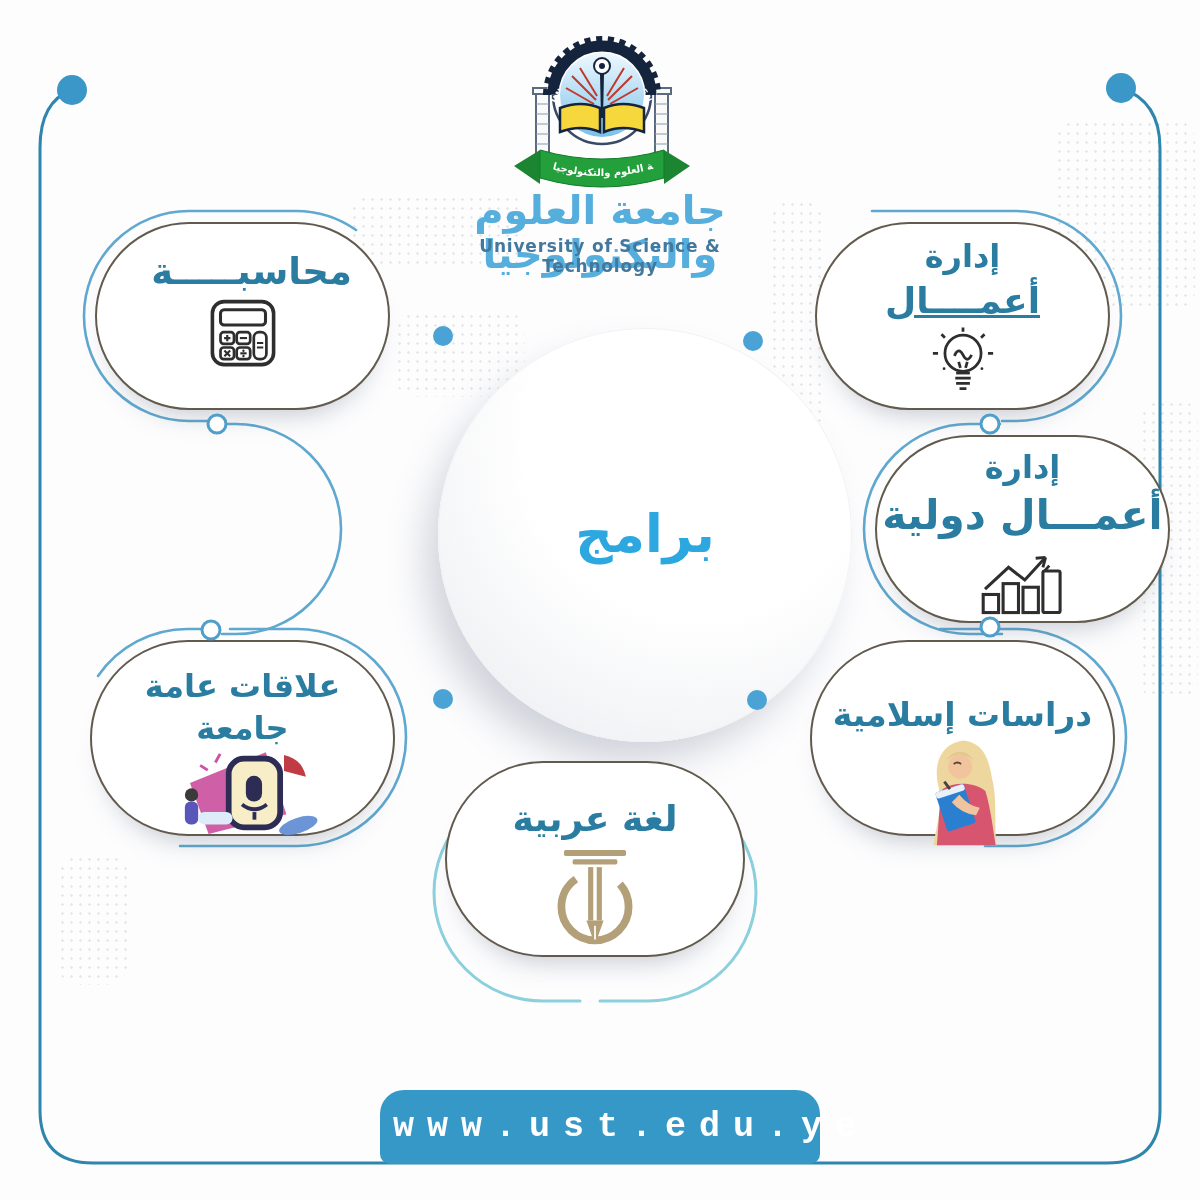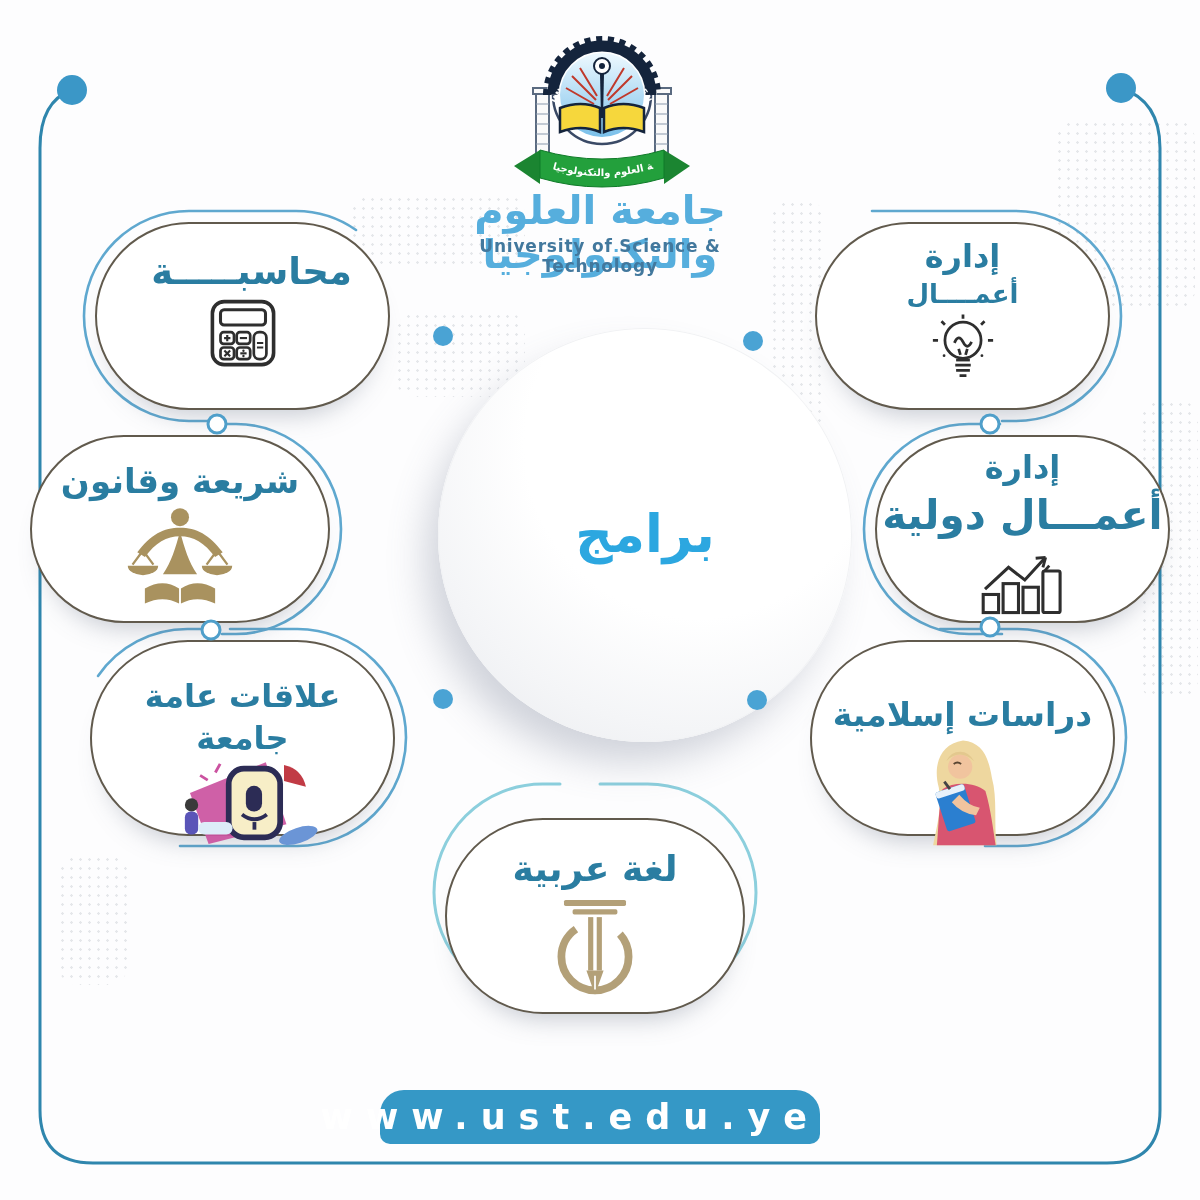--- a/index.html
+++ b/index.html
@@ -20,23 +20,23 @@
   .center-line2{font-size:57px;font-weight:800;color:#2ca7e0;direction:rtl;line-height:1.2;}
   .bubble{position:absolute;background:#fff;border:2px solid #615a4d;border-radius:999px;
     z-index:3;box-sizing:border-box;display:flex;flex-direction:column;align-items:center;
     box-shadow:0 20px 26px -16px rgba(90,100,120,.35);}
   .bubble-title{font-weight:800;color:#2a7da1;direction:rtl;text-align:center;line-height:1.3;}
   .logo-wrap{position:absolute;left:430px;top:0;width:340px;height:262px;z-index:4;text-align:center;}
   .logo-arabic{position:absolute;left:0;top:188px;width:340px;text-align:center;
     font-size:40px;font-weight:800;color:#56aedd;direction:rtl;line-height:1.1;}
   .logo-english{position:absolute;left:0;top:236px;width:340px;text-align:center;
     font-size:17px;font-weight:600;color:#42789d;letter-spacing:.8px;}
-  .footer-bar{position:absolute;left:380px;top:1090px;width:440px;height:54px;z-index:6;
+  .footer-bar{position:absolute;left:380px;top:1090px;width:440px;height:74px;z-index:6;
     background:#3598c6;border-radius:24px 24px 10px 10px;
-    display:flex;align-items:center;justify-content:flex-end;}
+    display:flex;align-items:center;justify-content:flex-start;font-family:Liberation Mono, monospace;}
   .footer-url{color:#fff;font-size:35px;font-weight:800;letter-spacing:13px;padding-left:13px;}
   .icon{display:flex;align-items:center;justify-content:center;}
 </style>
 </head>
 <body>
 
 <div class="stage">
 
   <div class="dots-patch" style="left:350px;top:195px;width:175px;height:72px;"></div>
   <div class="dots-patch" style="left:1055px;top:120px;width:140px;height:190px;"></div>
@@ -86,42 +86,22 @@
           <path d="M19.3 60.3 l6.4 6.4 M25.7 60.3 l-6.4 6.4" fill="none"></path>
           <path d="M37 63.5 h7" fill="none"></path>
           <circle cx="40.5" cy="60.6" r="1.3" stroke="none"></circle>
           <circle cx="40.5" cy="66.4" r="1.3" stroke="none"></circle>
           <path d="M55.5 52 h7 M55.5 57 h7" fill="none"></path>
         </g>
       </svg>
     </div>
   </div>
 
-  <div class="bubble" style="left:30px;top:435px;width:300px;height:188px;padding-top:22px;">
-    <div class="bubble-title" style="font-size:34px;">شريعة وقانون</div>
-    <div class="icon">
-      <svg width="150" height="112" viewBox="0 0 150 118">
-        <g fill="#a9925f">
-          <circle cx="75" cy="15" r="9.5"></circle>
-          <path d="M30 52 C44 33 58 26 75 26 C92 26 106 33 120 52 L112 57 C101 42 89 35 75 35 C61 35 49 42 38 57 Z"></path>
-          <path d="M75 30 C70 48 66 62 57 75 L93 75 C84 62 80 48 75 30 Z"></path>
-          <path d="M20 66 A 16 10 0 0 0 52 66 Z"></path>
-          <path d="M98 66 A 16 10 0 0 0 130 66 Z"></path>
-          <path d="M38 90 Q57 79 74 90 L74 106 Q57 97 38 106 Z"></path>
-          <path d="M112 90 Q93 79 76 90 L76 106 Q93 97 112 106 Z"></path>
-        </g>
-        <g stroke="#a9925f" stroke-width="2.4" fill="none">
-          <path d="M36 50 L25 65 M36 50 L47 65"></path>
-          <path d="M114 50 L103 65 M114 50 L125 65"></path>
-        </g>
-      </svg>
-    </div>
-  </div>
-
-  <div class="bubble" style="left:90px;top:640px;width:305px;height:196px;padding-top:34px;">
+
+  <div class="bubble" style="left:90px;top:640px;width:305px;height:196px;padding-top:24px;">
     <div class="bubble-title" style="font-size:32px;">علاقات عامة</div>
     <div class="bubble-title" style="font-size:32px;">جامعة</div>
     <div class="icon" style="margin-top:-4px;">
       <svg width="162" height="96" viewBox="0 0 170 100">
         <g transform="rotate(-10 85 50)">
           <polygon points="32,30 116,12 126,80 42,86" fill="#cb52a0" opacity="0.92"></polygon>
         </g>
         <path d="M128 10 q19 4 23 23 l-23 -6 Z" fill="#c13b45"></path>
         <rect x="70" y="14" width="54" height="72" rx="16" fill="#f7eec7" stroke="#2c2c55" stroke-width="6"></rect>
         <rect x="88" y="32" width="17" height="27" rx="8.5" fill="#2c2c55"></rect>
@@ -131,21 +111,21 @@
         <circle cx="31" cy="52" r="7" fill="#3a3a3a"></circle>
         <rect x="24" y="59" width="14" height="24" rx="6" fill="#5a55b8"></rect>
         <rect x="38" y="70" width="36" height="13" rx="6.5" fill="#ddecf8"></rect>
         <path d="M56 18 l5 -9 M48 26 l-8 -5" stroke="#cb52a0" stroke-width="3" fill="none"></path>
       </svg>
     </div>
   </div>
 
   <div class="bubble" style="left:815px;top:222px;width:295px;height:188px;padding-top:12px;">
     <div class="bubble-title" style="font-size:32px;">إدارة</div>
-    <div class="bubble-title" style="font-size:26px;">أعمــــال</div>
+    <div class="bubble-title" style="font-size:36px;text-decoration:underline;">أعمــــال</div>
     <div class="icon">
       <svg width="78" height="74" viewBox="0 0 90 86">
         <g fill="none" stroke="#2e2e2e" stroke-width="3.2">
           <circle cx="45" cy="34" r="21"></circle>
           <path d="M35 37 q5 -11 10 -1 q5 10 10 0"></path>
           <path d="M40 44 l2 7 M50 44 l-2 7"></path>
           <path d="M37 57 h16"></path>
           <path d="M36 63 h18 M37 69 h16 M41 75 h8"></path>
           <path d="M45 4 v5 M20 12 l4 4 M70 12 l-4 4 M10 34 h6 M74 34 h6"></path>
         </g>
@@ -185,21 +165,21 @@
         <g transform="rotate(-18 52 78)">
           <rect x="36" y="56" width="32" height="44" rx="3" fill="#2b7fd0"></rect>
           <rect x="36" y="56" width="32" height="7" rx="3" fill="#e8f1fa"></rect>
         </g>
         <line x1="40" y1="50" x2="46" y2="58" stroke="#444" stroke-width="3"></line>
         <path d="M74 86 Q58 84 48 72 L56 64 Q66 76 78 78 Z" fill="#f1c49e"></path>
       </svg>
     </div>
   </div>
 
-  <div class="bubble" style="left:445px;top:818px;width:300px;height:196px;padding-top:26px;">
+  <div class="bubble" style="left:445px;top:761px;width:300px;height:196px;padding-top:26px;justify-content:flex-end;">
     <div class="bubble-title" style="font-size:36px;">لغة عربية</div>
     <div class="icon">
       <svg width="104" height="112" viewBox="0 0 120 130">
         <g fill="#b3a078">
           <rect x="24" y="8" width="72" height="7" rx="2"></rect>
           <rect x="34" y="19" width="52" height="6" rx="2"></rect>
           <rect x="52" y="28" width="6" height="62"></rect>
           <rect x="62" y="28" width="6" height="62"></rect>
           <path d="M50 90 L70 90 L60 118 Z"></path>
         </g>

